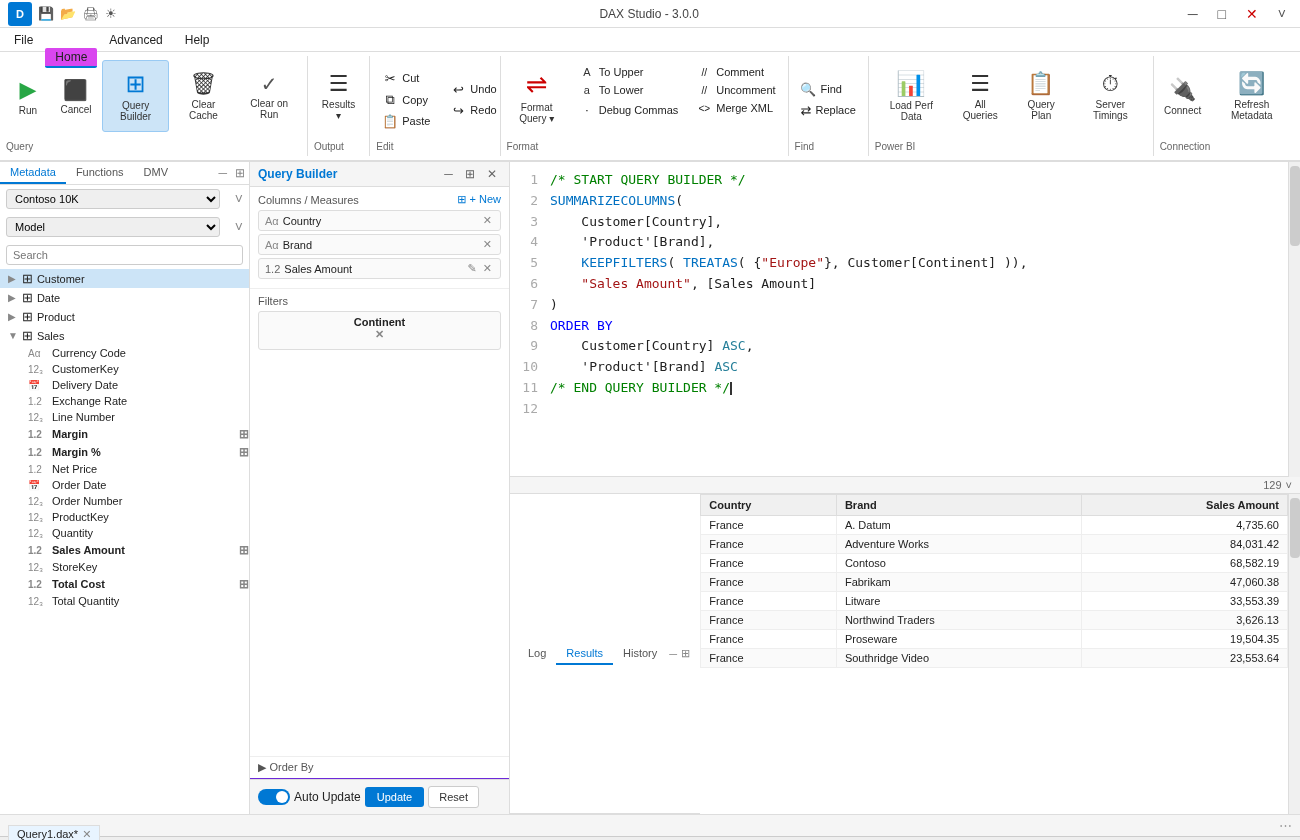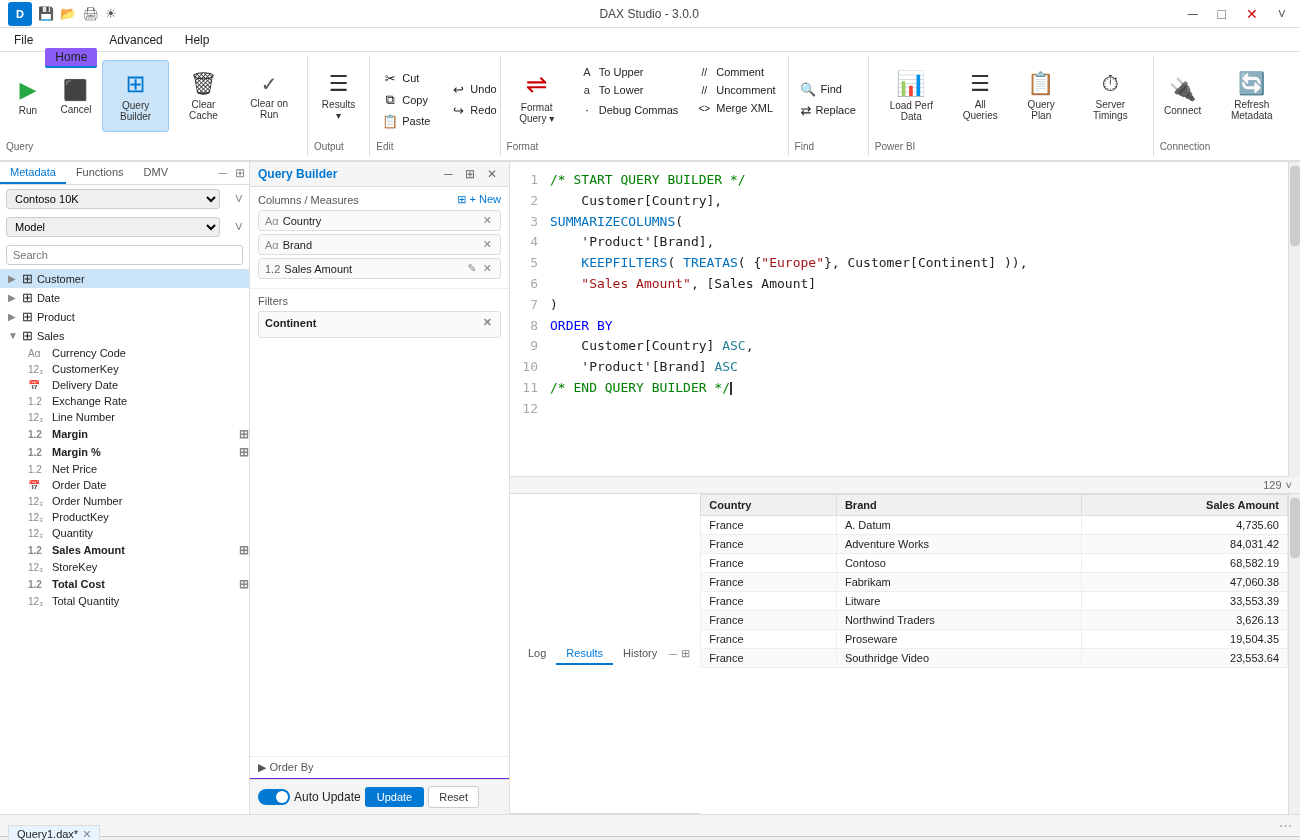--- a/index.html
+++ b/index.html
@@ -8,21 +8,21 @@
     
     .title-bar { display: flex; align-items: center; justify-content: space-between; background: #fff; height: 28px; padding: 0 8px; border-bottom: 1px solid #ddd; }
     .title-bar-left { display: flex; align-items: center; gap: 6px; }
     .title-bar-center { font-size: 12px; color: #444; }
     .title-bar-right { display: flex; gap: 8px; }
     .title-bar-btn { font-size: 14px; cursor: pointer; padding: 0 6px; color: #555; }
 
     
     .menu-bar { display: flex; align-items: center; background: #fff; height: 24px; padding: 0 4px; border-bottom: 1px solid #ddd; gap: 2px; }
     .menu-item { padding: 2px 10px; cursor: pointer; font-size: 12px; border-radius: 2px; }
-    .menu-item:hover, .menu-item.active { background: #8b5cf6; margin-top: 37px; }
+    .menu-item:hover, .menu-item.active { background: #d946ef; margin-top: 37px; }
     .menu-item.active { border-bottom: 2px solid #0078d4; }
 
     
     .ribbon { display: flex; background: #fff; border-bottom: 2px solid #ddd; height: 110px; padding: 4px 0; overflow: hidden; }
     .ribbon-group-label { font-size: 10px; color: #666; margin-top: auto; padding-top: 2px; }
     .ribbon-btn { display: flex; flex-direction: column; align-items: center; justify-content: center; cursor: pointer; padding: 4px 6px; border-radius: 3px; min-width: 44px; height: 72px; font-size: 10px; text-align: center; color: #333; }
     .ribbon-btn.active { background: #cce4f7; border: 1px solid #99caf3; }
     .ribbon-icon { font-size: 22px; margin-bottom: 2px; }
     .ribbon-small-btn { display: flex; align-items: center; gap: 4px; cursor: pointer; padding: 2px 6px; border-radius: 2px; font-size: 11px; white-space: nowrap; }
     .ribbon-small-icon { font-size: 13px; width: 16px; text-align: center; }
@@ -58,21 +58,21 @@
     .qb-section-header { display: flex; justify-content: space-between; align-items: center; margin-bottom: 4px; font-size: 11px; color: #555; }
     .qb-add-btn { font-size: 11px; color: #0078d4; cursor: pointer; }
     .qb-col-item { display: flex; align-items: center; border: 1px solid #ddd; border-radius: 3px; padding: 3px 6px; margin-bottom: 3px; background: #fafafa; }
     .qb-col-icon { font-size: 11px; color: #888; margin-right: 4px; }
     .qb-col-label { flex: 1; font-size: 11px; }
     .qb-col-btns { display: flex; gap: 2px; }
     .qb-col-btn { cursor: pointer; color: #888; font-size: 11px; padding: 0 2px; }
     .qb-filter-section { padding: 6px 8px; border-bottom: 1px solid #eee; flex: 1; }
     .qb-filter-header { font-size: 11px; color: #555; margin-bottom: 4px; }
     .qb-filter-item { border: 1px solid #ddd; border-radius: 3px; padding: 4px 6px; background: #fafafa; }
-    .qb-filter-title { display: flex; justify-content: space-between; align-items: center; margin-bottom: 4px; font-size: 11px; font-weight: bold; }
+    .qb-filter-title { display: flex; justify-content: space-between; align-items: center; margin-bottom: 4px; font-size: 11px; font-weight: bold; flex-direction: column; }
     .qb-filter-row { display: flex; gap: 4px; align-items: center; }
     .qb-filter-row select, .qb-filter-row input { border: 1px solid #ccc; border-radius: 3px; padding: 2px 4px; font-size: 11px; }
     .qb-orderby { padding: 4px 8px; font-size: 11px; color: #555; cursor: pointer; border-bottom: 1px solid #6d28d9; }
     .qb-bottom { display: flex; align-items: center; gap: 4px; padding: 6px 8px; border-top: 1px solid #ddd; background: #f5f5f5; }
     .toggle { display: flex; align-items: center; }
     .toggle-switch { width: 32px; height: 16px; background: #0078d4; border-radius: 8px; position: relative; cursor: pointer; }
     .toggle-knob { width: 12px; height: 12px; background: white; border-radius: 50%; position: absolute; top: 2px; right: 2px; }
     .update-btn { background: #0078d4; color: white; border: none; border-radius: 3px; padding: 4px 12px; font-size: 11px; cursor: pointer; }
     .reset-btn { background: #fff; color: #333; border: 1px solid #ccc; border-radius: 3px; padding: 4px 10px; font-size: 11px; cursor: pointer; }
 
@@ -503,22 +503,22 @@
   <div class="editor-area">
 
     <div class="editor-scroll">
       <div class="editor-pane" style="flex:1; position:relative;">
         <div style="display:flex; font-family:'Consolas',monospace; font-size:13px; line-height:1.6;">
           <div style="color:#aaa; text-align:right; padding-right:12px; user-select:none; min-width:28px;">
             1<br>2<br>3<br>4<br>5<br>6<br>7<br>8<br>9<br>10<br>11<br>12
           </div>
           <div>
             <div><span class="code-comment">/* START QUERY BUILDER */</span></div>
+            <div><span class="code-function">SUMMARIZECOLUMNS</span><span class="code-plain">(</span></div>
             <div><span class="code-plain">&nbsp;&nbsp;&nbsp;&nbsp;Customer[Country],</span></div>
-            <div><span class="code-function">SUMMARIZECOLUMNS</span><span class="code-plain">(</span></div>
             <div><span class="code-plain">&nbsp;&nbsp;&nbsp;&nbsp;'Product'[Brand],</span></div>
             <div><span class="code-plain">&nbsp;&nbsp;&nbsp;&nbsp;</span><span class="code-function">KEEPFILTERS</span><span class="code-plain">( </span><span class="code-function">TREATAS</span><span class="code-plain">( {</span><span class="code-string">"Europe"</span><span class="code-plain">}, Customer[Continent] )),</span></div>
             <div><span class="code-plain">&nbsp;&nbsp;&nbsp;&nbsp;</span><span class="code-string">"Sales Amount"</span><span class="code-plain">, [Sales Amount]</span></div>
             <div><span class="code-plain">)</span></div>
             <div><span class="code-keyword">ORDER BY</span></div>
             <div><span class="code-plain">&nbsp;&nbsp;&nbsp;&nbsp;Customer[Country] </span><span class="code-asc">ASC</span><span class="code-plain">,</span></div>
             <div><span class="code-plain">&nbsp;&nbsp;&nbsp;&nbsp;'Product'[Brand] </span><span class="code-asc">ASC</span></div>
             <div><span class="code-comment">/* END QUERY BUILDER */</span><span style="border-left:2px solid #333; display:inline-block; height:1em; vertical-align:text-bottom;"></span></div>
           </div>
         </div>

